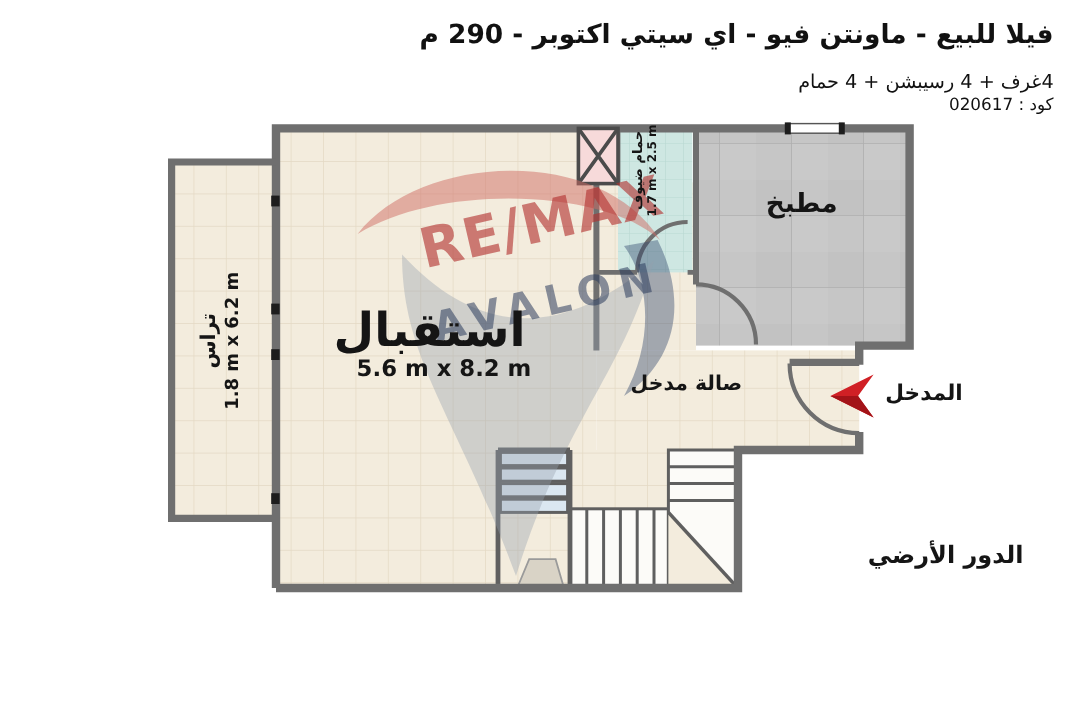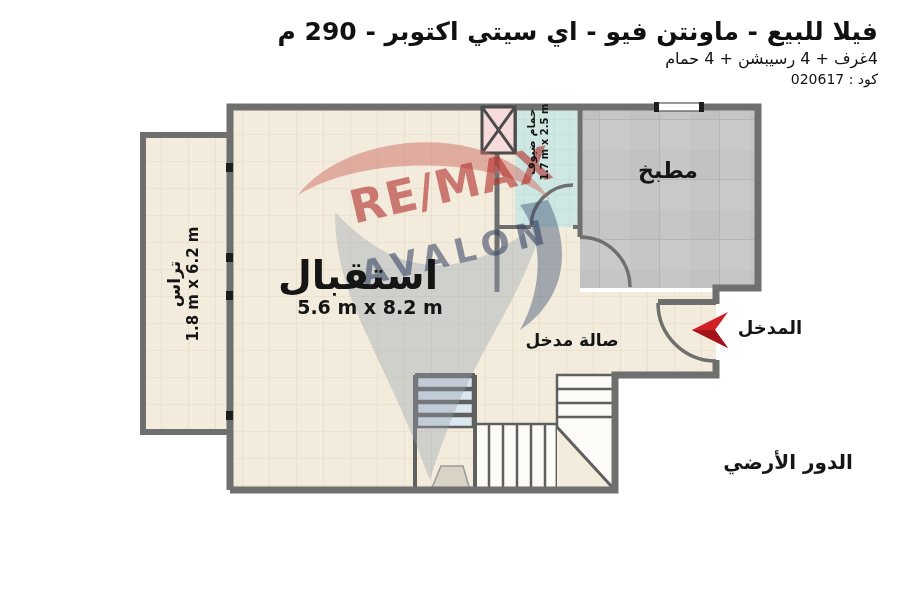--- a/index.html
+++ b/index.html
@@ -1,20 +1,20 @@
 <!DOCTYPE html>
 <html lang="ar"><head>
 <meta charset="utf-8">
 <style>
   html,body{margin:0;padding:0;background:#fff;}
   #stage{position:relative;width:900px;height:599px;background:#ffffff;overflow:hidden;
          font-family:"DejaVu Sans",sans-serif;color:#111;}
   .hdr{position:absolute;right:22px;top:16px;text-align:right;direction:rtl;line-height:1.25;}
-  .hdr .t{font-size:25px;font-weight:bold;letter-spacing:0;}
-  .hdr .s{font-size:16px;margin-top:2px;}
+  .hdr .t{font-size:22px;font-weight:bold;letter-spacing:0;}
+  .hdr .s{font-size:16px;margin-top:14px;}
   .hdr .c{font-size:14px;margin-top:2px;}
   svg{position:absolute;left:0;top:0;}
   .lbl{position:absolute;text-align:center;direction:rtl;font-weight:bold;color:#151515;}
   .rot{transform:rotate(-90deg);transform-origin:center center;}
   .wm-text{position:absolute;font-weight:bold;text-align:center;pointer-events:none;}
   #wm-remax{left:326px;top:158px;width:250px;font-size:46px;letter-spacing:1px;
             color:rgba(178,48,46,.62);transform:rotate(-13deg);}
   #wm-avalon{left:338px;top:232px;width:236px;font-size:34px;letter-spacing:7px;
             color:rgba(44,60,92,.55);transform:rotate(-13deg);}
 </style>
@@ -111,21 +111,21 @@
   </svg>
 
   <div id="wm-remax" class="wm-text">RE/MAX</div>
   <div id="wm-avalon" class="wm-text">AVALON</div>
 
   <div class="lbl" style="left:258px;top:253px;width:200px;font-size:39px;">استقبال</div>
   <div class="lbl" style="left:250px;top:296px;width:240px;font-size:19px;direction:ltr;">5.6 m x 8.2 m</div>
 
   <div class="lbl" style="left:598px;top:158px;width:140px;font-size:22px;">مطبخ</div>
 
-  <div class="lbl" style="left:492px;top:310px;width:160px;font-size:17px;margin-top:20px;">صالة مدخل</div>
+  <div class="lbl" style="left:492px;top:310px;width:160px;font-size:17px;">صالة مدخل</div>
 
   <div class="lbl rot" style="left:106px;top:262px;width:160px;height:44px;line-height:1.2;">
     <div style="font-size:17px;">تراس</div>
     <div style="font-size:15px;direction:ltr;">1.8 m x 6.2 m</div>
   </div>
 
   <div class="lbl rot" style="left:479px;top:128px;width:122px;height:28px;line-height:1.15;">
     <div style="font-size:11px;">حمام ضيوف</div>
     <div style="font-size:10px;direction:ltr;">1.7 m x 2.5 m</div>
   </div>

